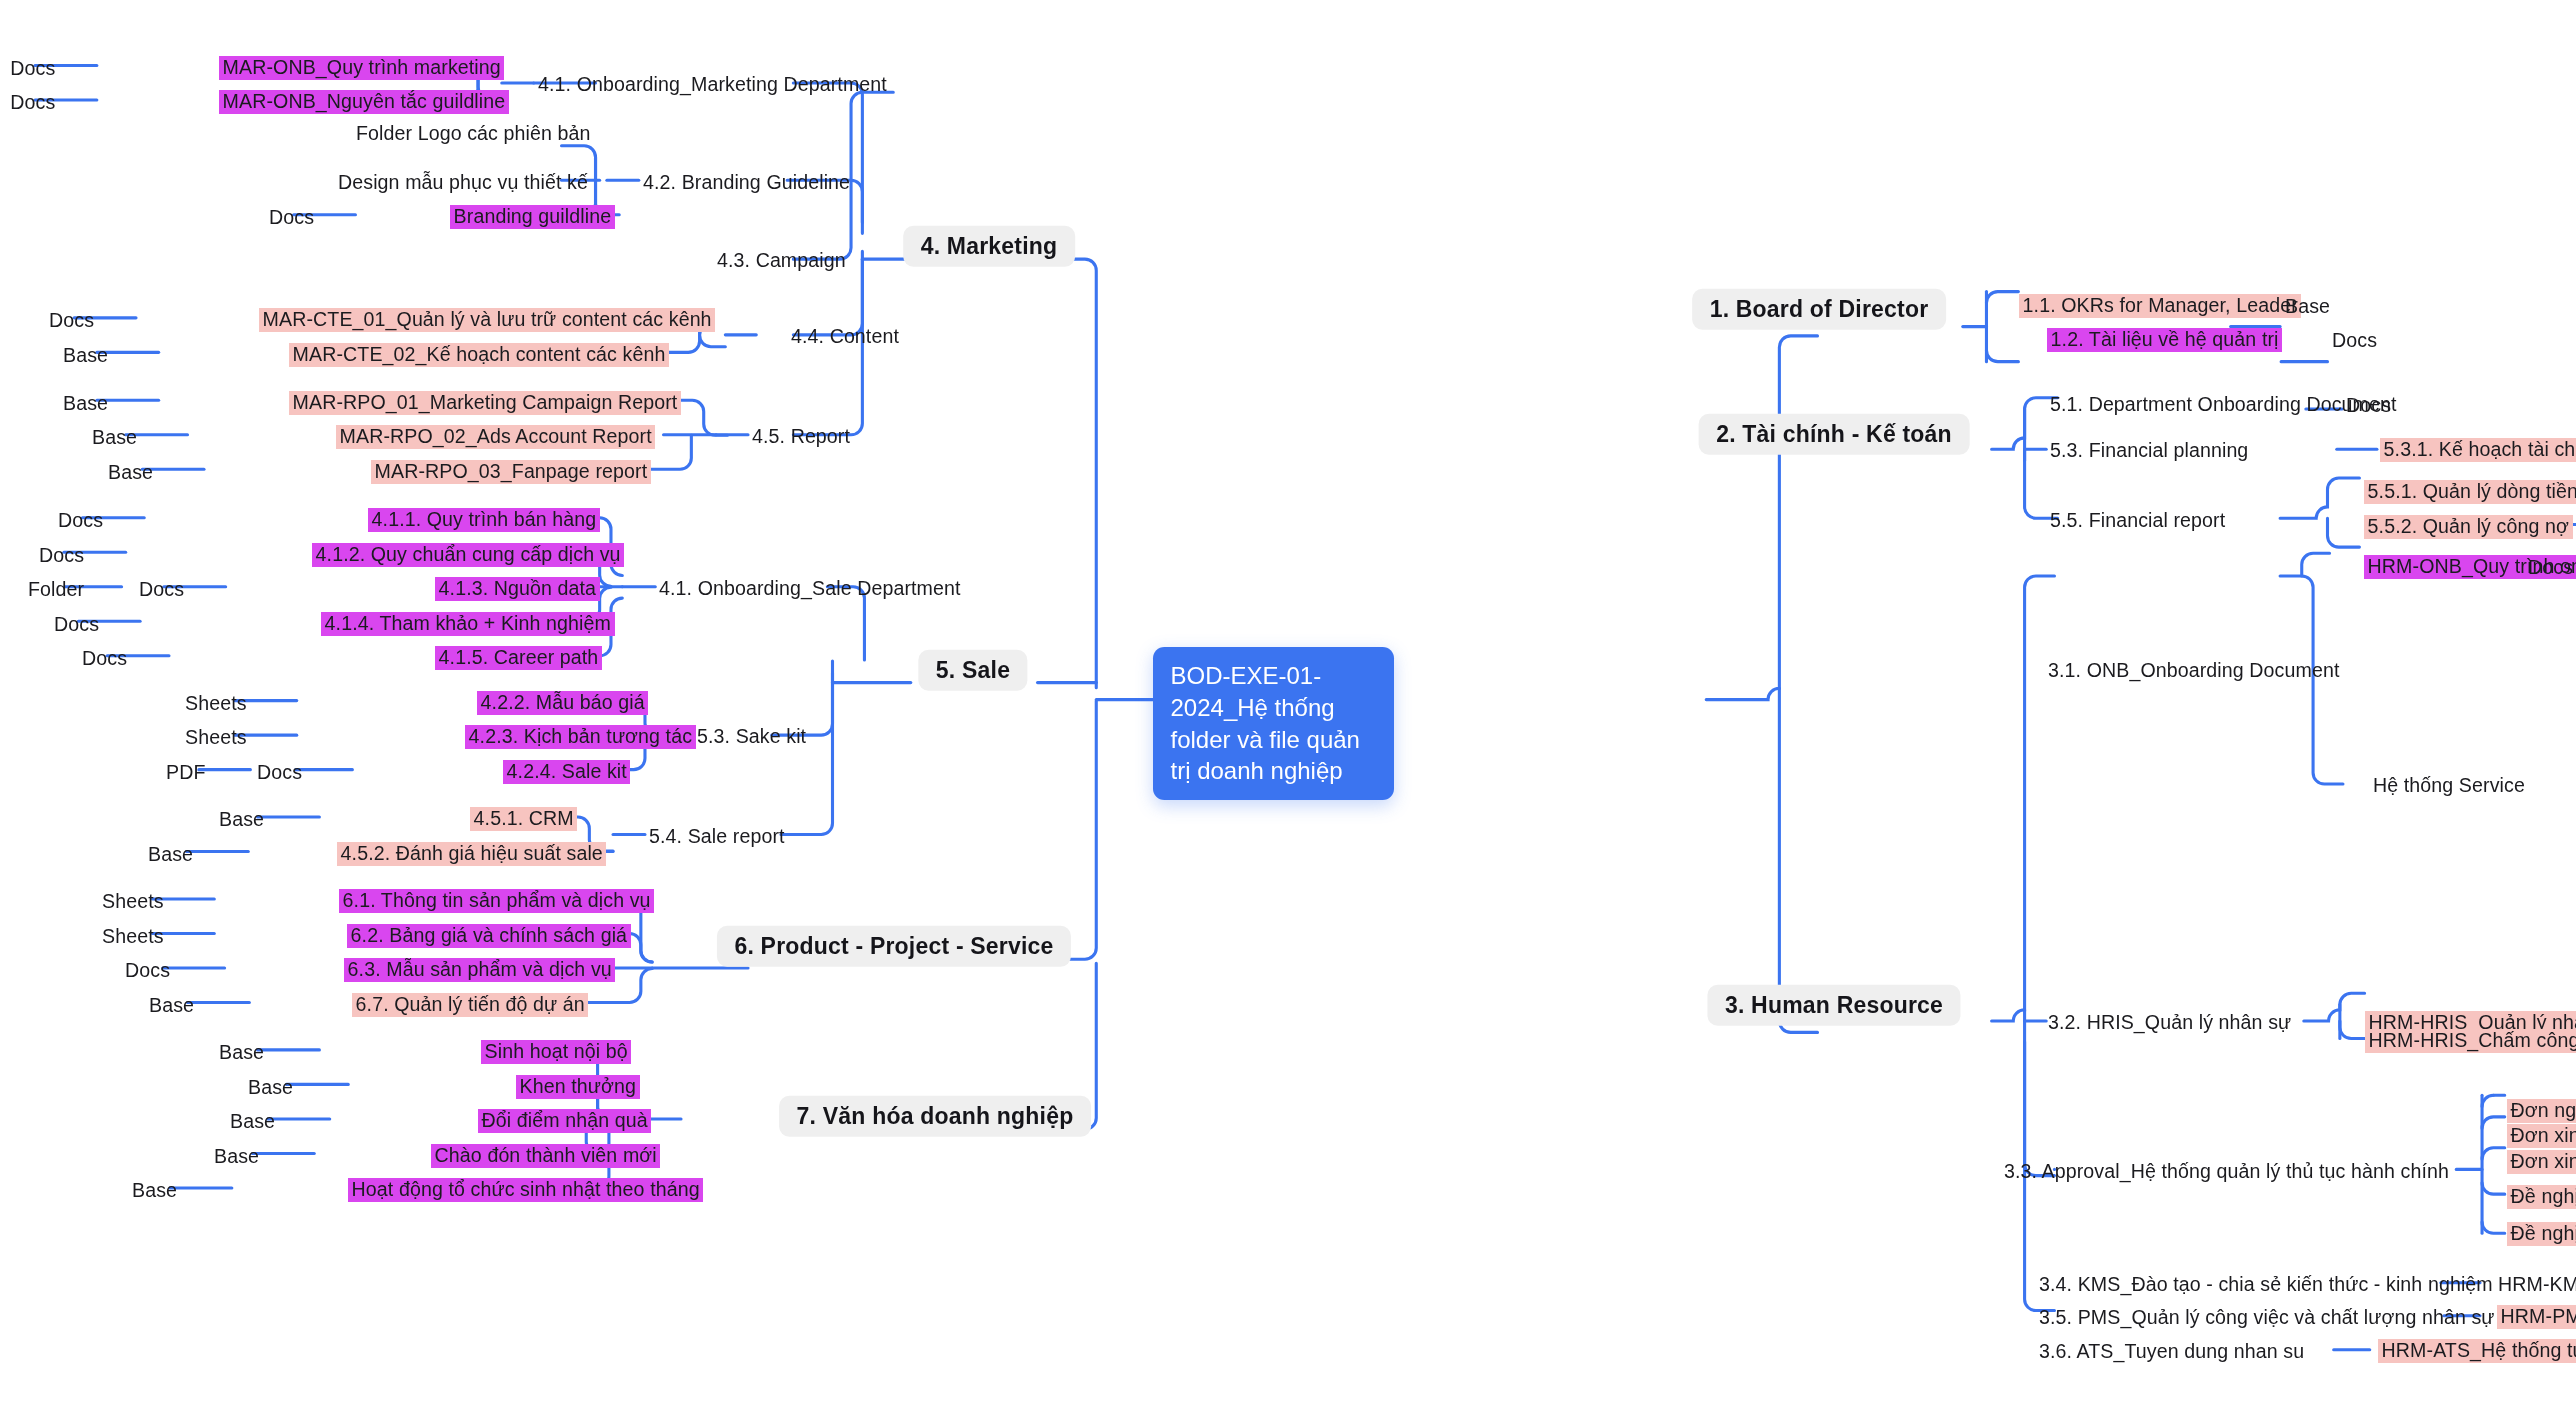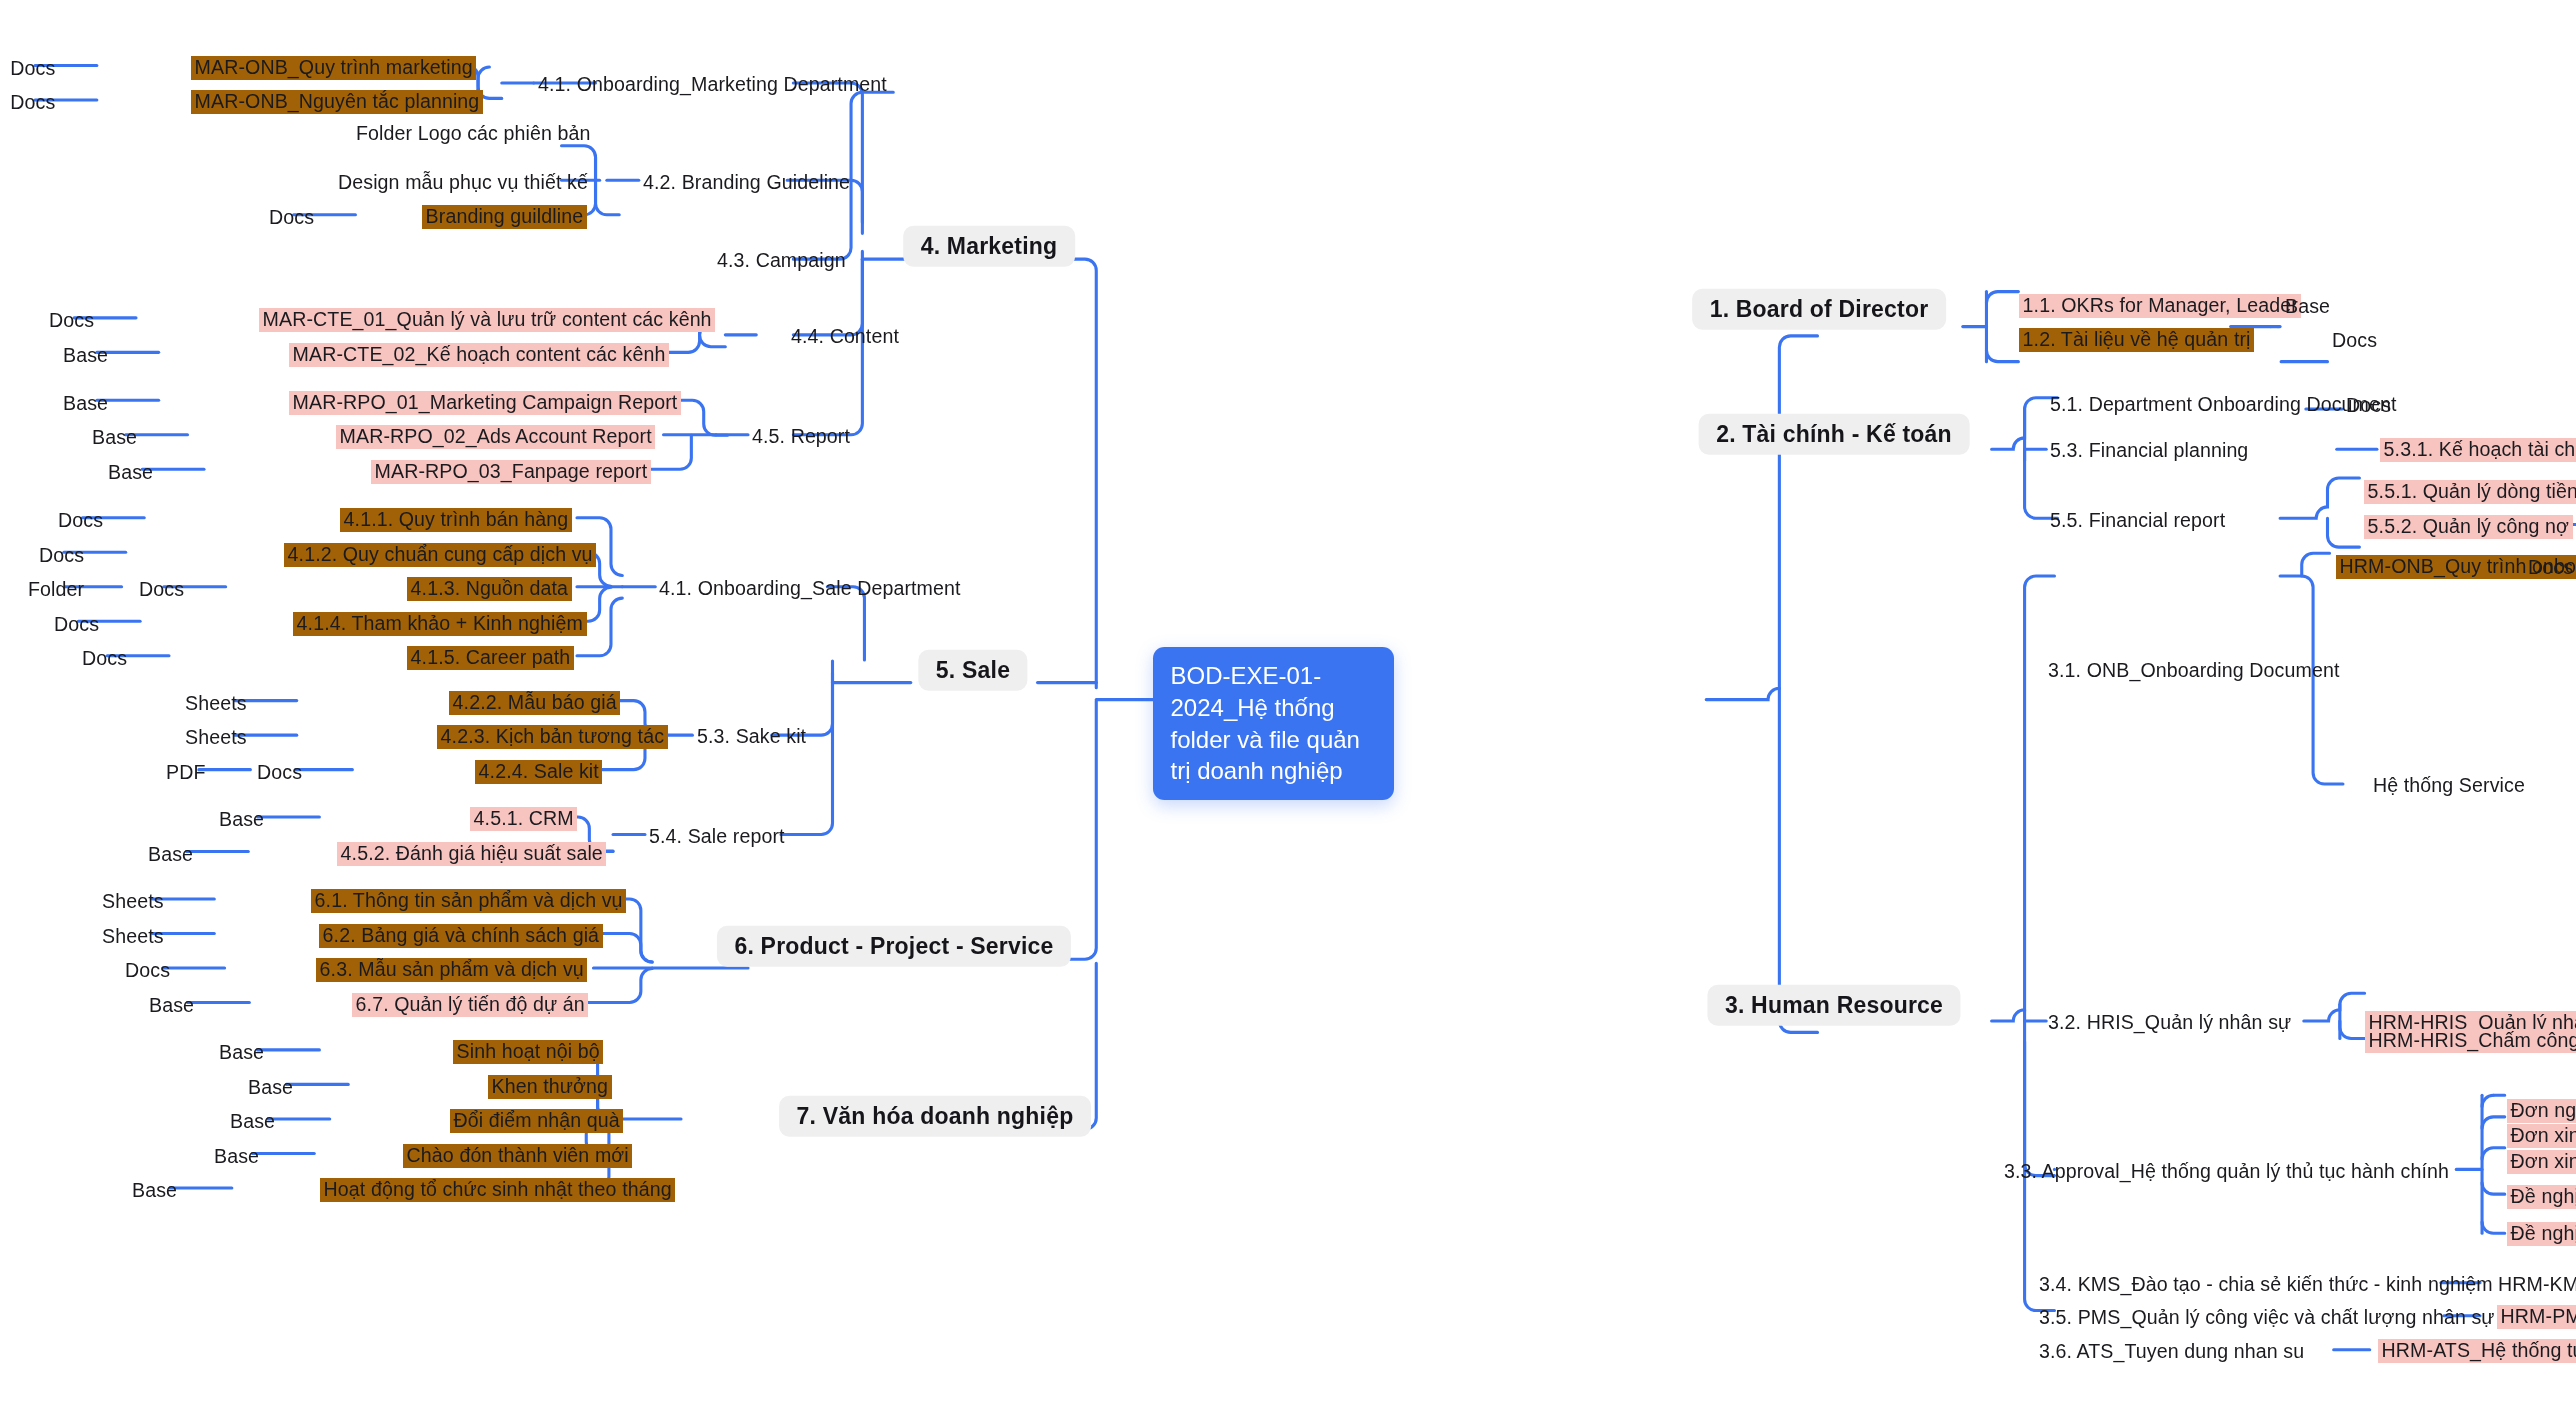--- a/index.html
+++ b/index.html
@@ -3,21 +3,21 @@
 <meta charset="utf-8">
 <title>BOD-EXE-01-2024 Mindmap</title>
 <style>
   html,body{margin:0;padding:0;background:#ffffff;}
   body{font-family:"Liberation Sans","DejaVu Sans",sans-serif;}
   #canvas{position:relative;width:3109px;height:1410px;background:#ffffff;overflow:hidden;}
   svg#wires{position:absolute;left:0;top:0;width:3109px;height:1410px;pointer-events:none;}
   .node{position:absolute;white-space:nowrap;color:#1b1b1f;line-height:1;}
   
   .txt{font-size:19.6px;letter-spacing:0.1px;}
-  .txt.hl-y{background:#a16207;padding:2.1px 3.6px;}
+  .txt.hl-y{background:#d946ef;padding:2.1px 3.6px;margin-left:28px;}
   .txt.hl-p{background:#f7c4c0;padding:2.1px 3.6px;}
   .txt.plain{padding:2.1px 1px;}
   
   .cap{font-size:23px;font-weight:bold;background:#efefef;border-radius:10.3px;padding:8.8px 17.5px;color:#15151a;letter-spacing:0.2px;}
   
   .root{background:#3b74f0;color:#ffffff;border-radius:11.3px;padding:13.4px 17.5px;font-size:24px;line-height:1.32;
         width:206px;white-space:normal;box-shadow:0 5.2px 17.5px rgba(59,116,240,.28);}
 </style>
 </head>
 <body>
@@ -230,21 +230,21 @@
 <div class="node cap" style="left:1834px;top:434px;transform:translate(-50%,-50%);">2. Tài chính - Kế toán</div>
 <div class="node cap" style="left:1834px;top:1005px;transform:translate(-50%,-50%);">3. Human Resource</div>
 <div class="node cap" style="left:989px;top:246px;transform:translate(-50%,-50%);">4. Marketing</div>
 <div class="node cap" style="left:973px;top:670px;transform:translate(-50%,-50%);">5. Sale</div>
 <div class="node cap" style="left:894px;top:946px;transform:translate(-50%,-50%);">6. Product - Project - Service</div>
 <div class="node cap" style="left:935px;top:1116px;transform:translate(-50%,-50%);">7. Văn hóa doanh nghiệp</div>
 
 <div class="node txt plain" style="left:9.3px;top:57px;">Docs</div>
 <div class="node txt hl-y" style="left:191px;top:56px;">MAR-ONB_Quy trình marketing</div>
 <div class="node txt plain" style="left:9.3px;top:91px;">Docs</div>
-<div class="node txt hl-y" style="left:191px;top:90px;">MAR-ONB_Nguyên tắc planning</div>
+<div class="node txt hl-y" style="left:191px;top:90px;">MAR-ONB_Nguyên tắc guildline</div>
 <div class="node txt plain" style="left:537px;top:73px;text-align:center;">4.1. Onboarding_Marketing Department</div>
 
 <div class="node txt plain" style="left:355px;top:122px;">Folder Logo các phiên bản</div>
 <div class="node txt plain" style="left:337px;top:171px;">Design mẫu phục vụ thiết kế</div>
 <div class="node txt plain" style="left:268px;top:206px;">Docs</div>
 <div class="node txt hl-y" style="left:422px;top:205px;">Branding guildline</div>
 <div class="node txt plain" style="left:642px;top:171px;">4.2. Branding Guideline</div>
 
 <div class="node txt plain" style="left:716px;top:249px;">4.3. Campaign</div>
 

